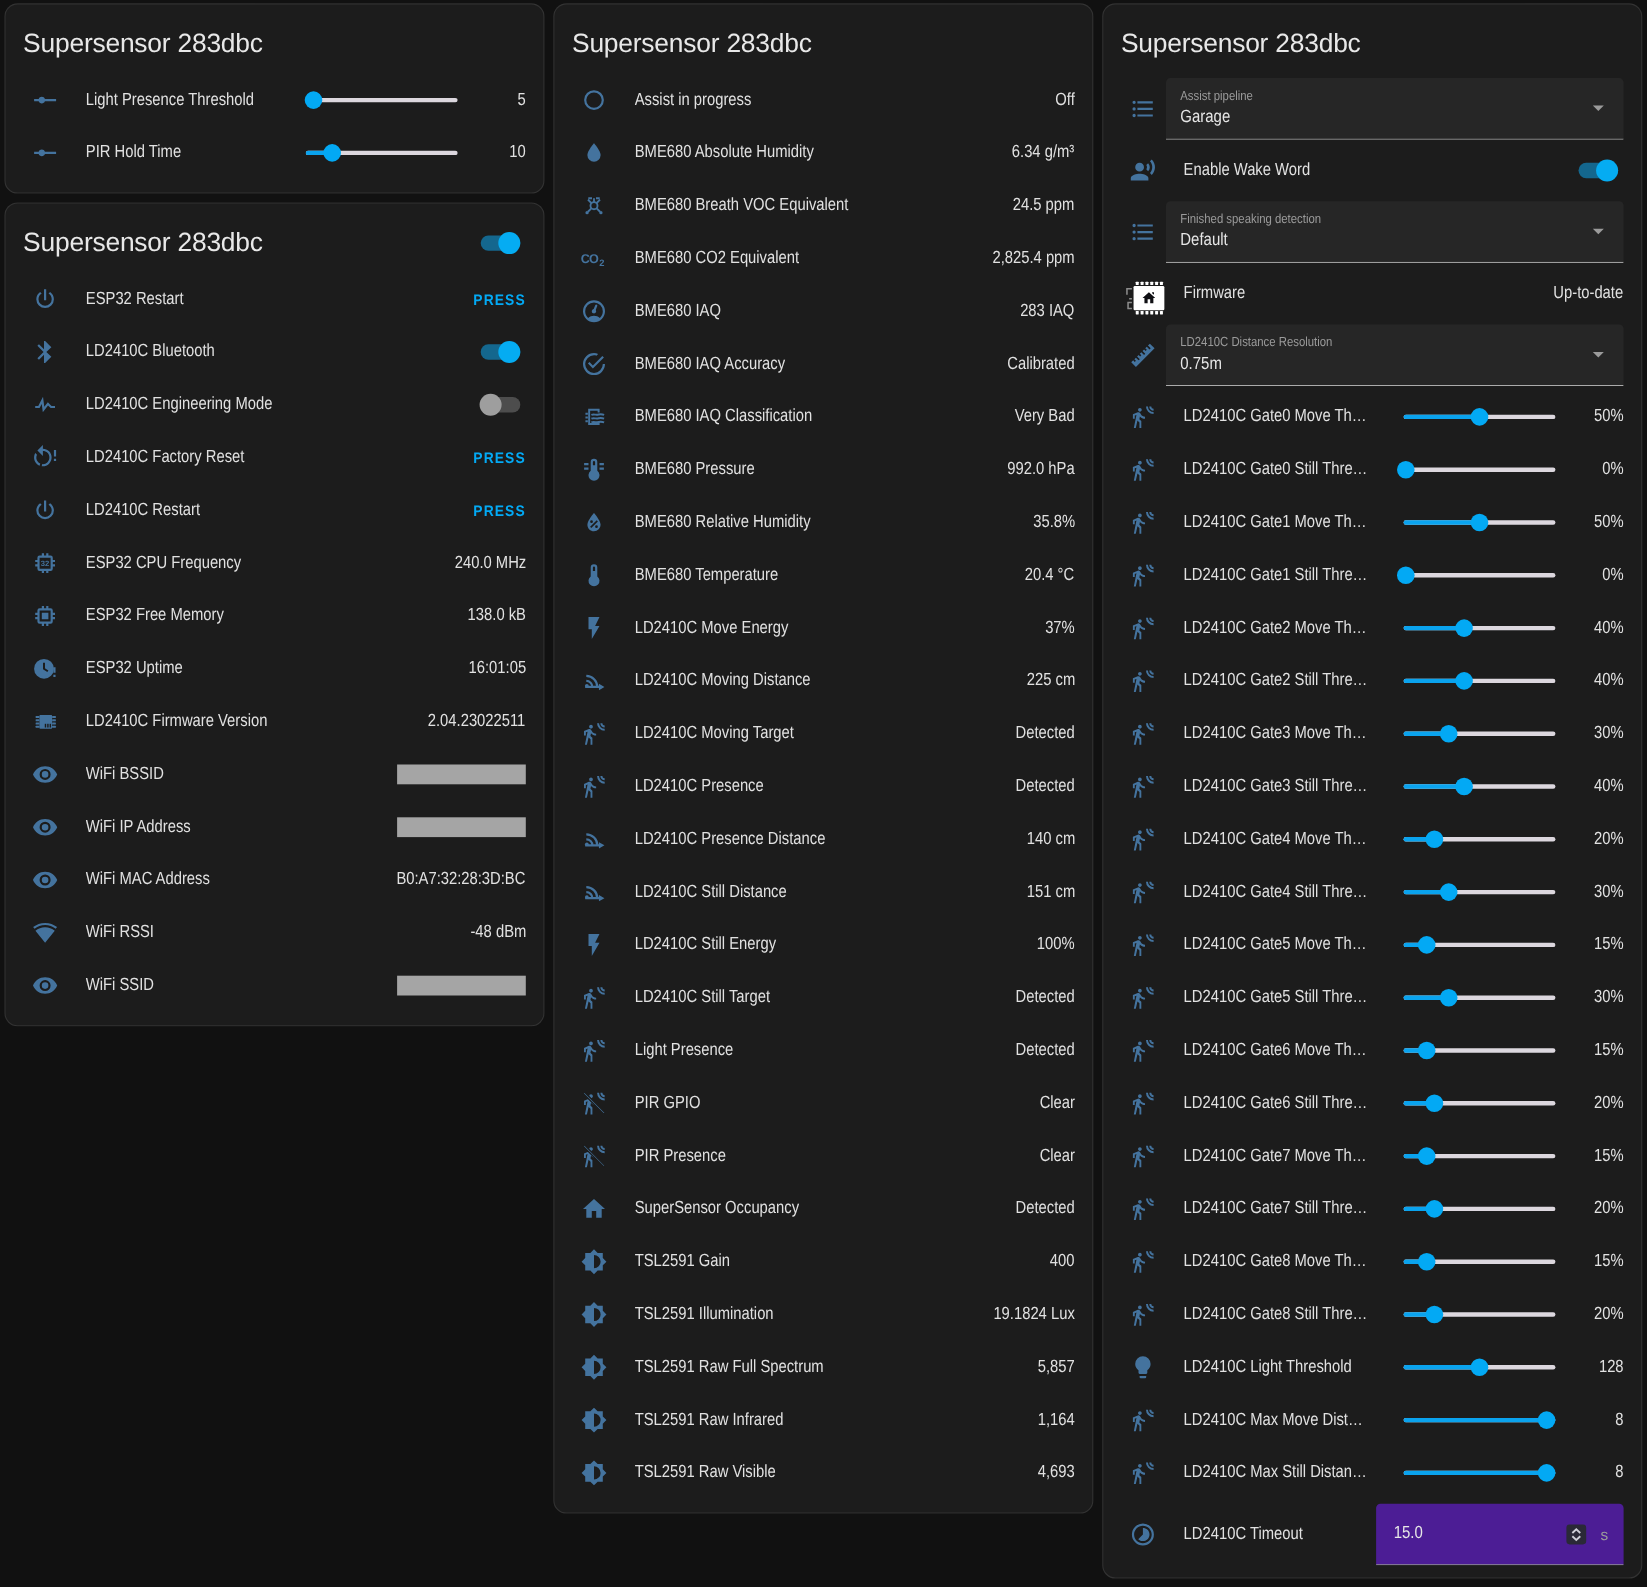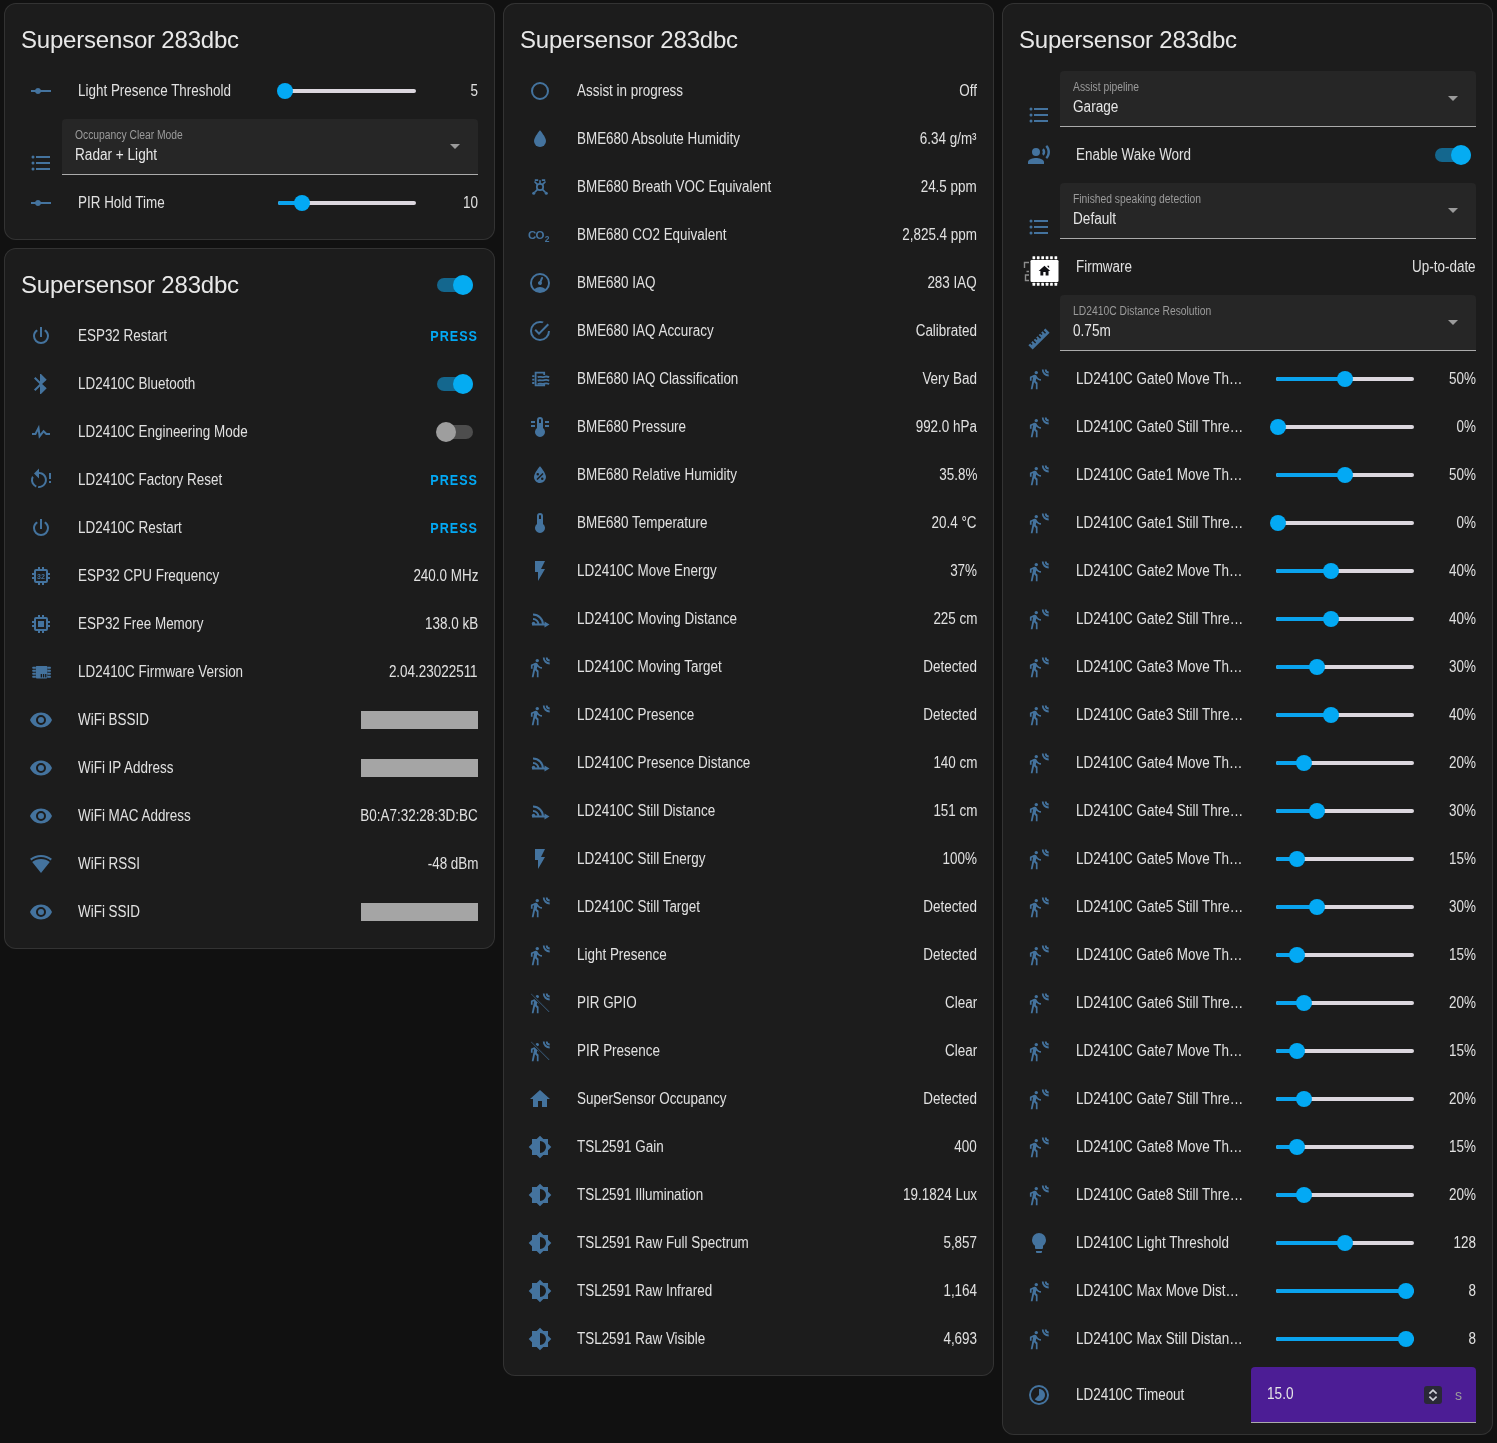--- a/index.html
+++ b/index.html
@@ -17,21 +17,21 @@
 .val{font-size:16px;color:#e1e1e1;white-space:nowrap;text-align:right;transform:scaleX(0.84);transform-origin:right center}
 .sname{}
 .fw{width:40px !important;margin-left:2px !important;margin-right:15px !important}
 .fw svg{width:40px !important;height:32px !important}
 .press{color:#03a9f4;font-size:14px;font-weight:700;letter-spacing:1.1px;transform:scaleX(0.9);transform-origin:right center}
 .sw{width:36px;height:20px;position:relative;margin-right:5px;flex:none}
 .sw .tr{position:absolute;left:0;top:3px;width:36px;height:14px;border-radius:7px;background:#14678e}
 .sw .th{position:absolute;top:0;right:0;width:20px;height:20px;border-radius:50%;background:#05acf2}
 .sw.off .tr{background:#4d4d4d}
 .sw.off .th{right:auto;left:-1px;background:#9e9e9e}
-.selrow{display:flex;align-items:flex-end;margin-top:8px}
+.selrow{display:flex;align-items:center;margin-top:8px}
 .selrow .ic{margin-right:9px}
 .sel{flex:1;height:56px;background:#262626;border-radius:4px 4px 0 0;border-bottom:1px solid #ababab;box-sizing:border-box;position:relative}
 .sel .lab{position:absolute;left:13px;top:9px;font-size:12px;color:#9b9b9b;transform:scaleX(0.86);transform-origin:left center}
 .sel .v{position:absolute;left:13px;top:27px;font-size:16px;color:#e6e6e6;transform:scaleX(0.85);transform-origin:left center}
 .sel .ar{position:absolute;right:18px;top:25px;width:0;height:0;border-left:5px solid transparent;border-right:5px solid transparent;border-top:5px solid #9b9b9b}
 .sl{width:138px;height:16px;position:relative;margin-right:4px;flex:none}
 .sl .t{position:absolute;top:6px;left:0;width:138px;height:4px;border-radius:2px;background:#dcd7de}
 .sl .a{position:absolute;top:6px;left:0;height:4px;border-radius:2px;background:#0aa3ee}
 .sl .th{position:absolute;top:0;width:16px;height:16px;border-radius:50%;background:#03a9f4}
 .vs{font-size:16px;color:#e1e1e1;white-space:nowrap;text-align:right;width:58px;flex:none;transform:scaleX(0.84);transform-origin:right center}
@@ -55,32 +55,20 @@
             </svg>
           </div>
           <div class="name sname">Light Presence Threshold</div>
           <div class="sl">
             <div class="t"></div>
             <div class="a" style="width:7px"></div>
             <div class="th" style="left:-1px"></div>
           </div>
           <div class="vs">5</div>
         </div>
-        <div class="selrow">
-          <div class="ic">
-            <svg viewBox="0 0 24 24">
-              <path d="M7,5H21V7H7V5M7,13V11H21V13H7M4,4.5A1.5,1.5 0 0,1 5.5,6A1.5,1.5 0 0,1 4,7.5A1.5,1.5 0 0,1 2.5,6A1.5,1.5 0 0,1 4,4.5M4,10.5A1.5,1.5 0 0,1 5.5,12A1.5,1.5 0 0,1 4,13.5A1.5,1.5 0 0,1 2.5,12A1.5,1.5 0 0,1 4,10.5M7,19V17H21V19H7M4,16.5A1.5,1.5 0 0,1 5.5,18A1.5,1.5 0 0,1 4,19.5A1.5,1.5 0 0,1 2.5,18A1.5,1.5 0 0,1 4,16.5Z"></path>
-            </svg>
-          </div>
-          <div class="sel">
-            <div class="lab">Occupancy Clear Mode</div>
-            <div class="v">Radar + Light</div>
-            <div class="ar"></div>
-          </div>
-        </div>
         <div class="row">
           <div class="ic">
             <svg viewBox="0 0 24 24">
               <path d="M2,11H6.17C6.58,9.83 7.69,9 9,9C10.31,9 11.42,9.83 11.83,11H22V13H11.83C11.42,14.17 10.31,15 9,15C7.69,15 6.58,14.17 6.17,13H2V11Z"></path>
             </svg>
           </div>
           <div class="name sname">PIR Hold Time</div>
           <div class="sl">
             <div class="t"></div>
             <div class="a" style="width:24px"></div>
@@ -158,20 +146,31 @@
           <div class="val">240.0 MHz</div>
         </div>
         <div class="row">
           <div class="ic">
             <svg viewBox="0 0 24 24">
               <path d="M17,17H7V7H17M21,11V9H19V7A2,2 0 0,0 17,5H15V3H13V5H11V3H9V5H7A2,2 0 0,0 5,7V9H3V11H5V13H3V15H5V17A2,2 0 0,0 7,19H9V21H11V19H13V21H15V19H17A2,2 0 0,0 19,17V15H21V13H19V11H21M15,15H9V9H15V15Z"></path>
             </svg>
           </div>
           <div class="name">ESP32 Free Memory</div>
           <div class="val">138.0 kB</div>
+        </div>
+        <div class="row">
+          <div class="ic">
+            <svg viewBox="0 0 24 24">
+              <circle cx="11" cy="12" r="9" fill="#44739e"></circle>
+              <path d="M11,6.5V12L14.5,14.2" stroke="#1c1c1c" stroke-width="1.8" fill="none"></path>
+              <path d="M19.5,17.5H21.5V19.5H19.5V17.5M19.5,10.5H21.5V15.5H19.5V10.5"></path>
+            </svg>
+          </div>
+          <div class="name">ESP32 Uptime</div>
+          <div class="val">16:01:05</div>
         </div>
         <div class="row">
           <div class="ic">
             <svg viewBox="0 0 24 24">
               <rect x="6.8" y="6" width="11.6" height="12.4" rx="0.8" fill="#44739e"></rect>
               <g fill="#44739e">
                 <rect x="3.4" y="6.8" width="3.4" height="1.9" rx="0.5"></rect>
                 <rect x="18.4" y="6.8" width="3.4" height="1.9" rx="0.5"></rect>
                 <rect x="3.4" y="9.8" width="3.4" height="1.9" rx="0.5"></rect>
                 <rect x="18.4" y="9.8" width="3.4" height="1.9" rx="0.5"></rect>

